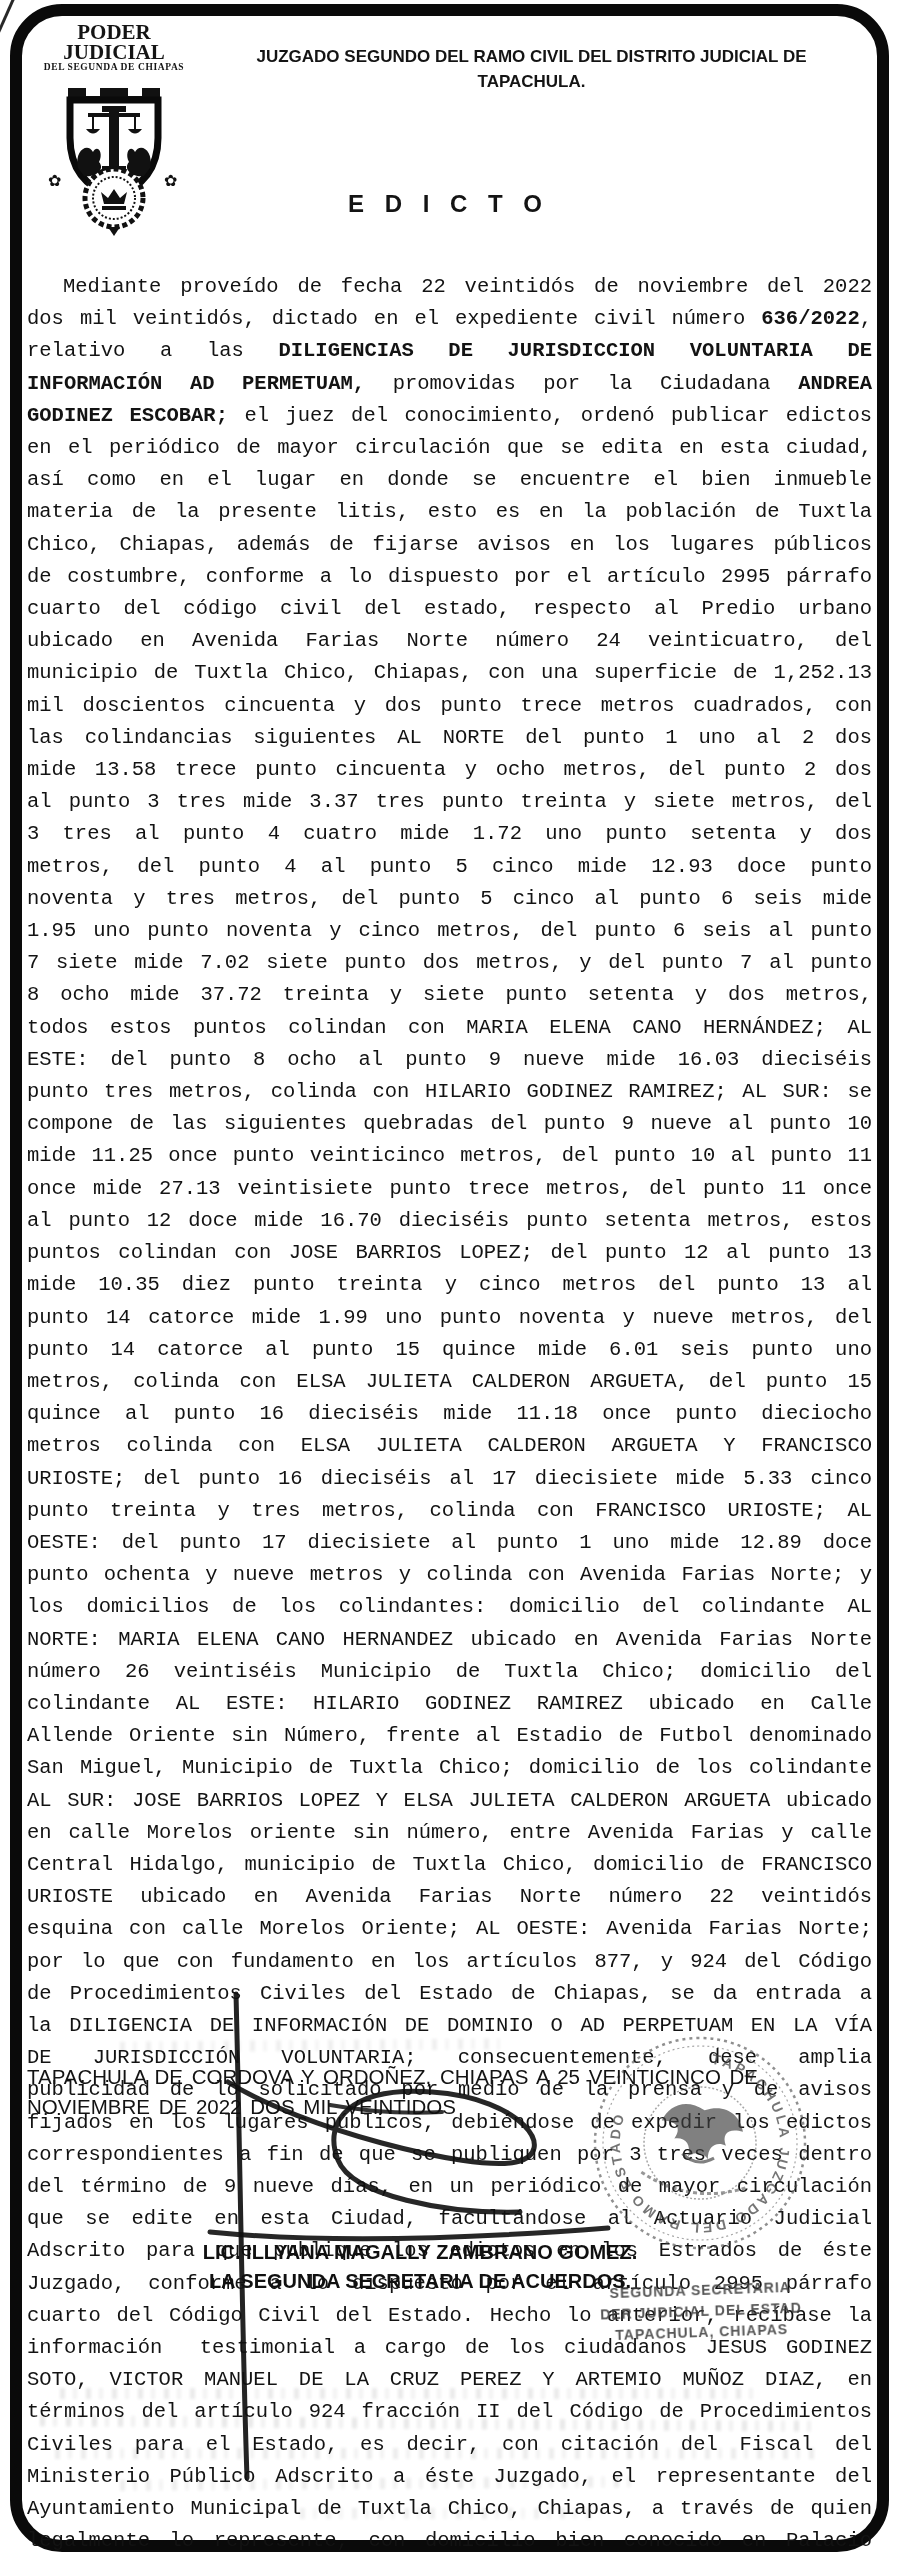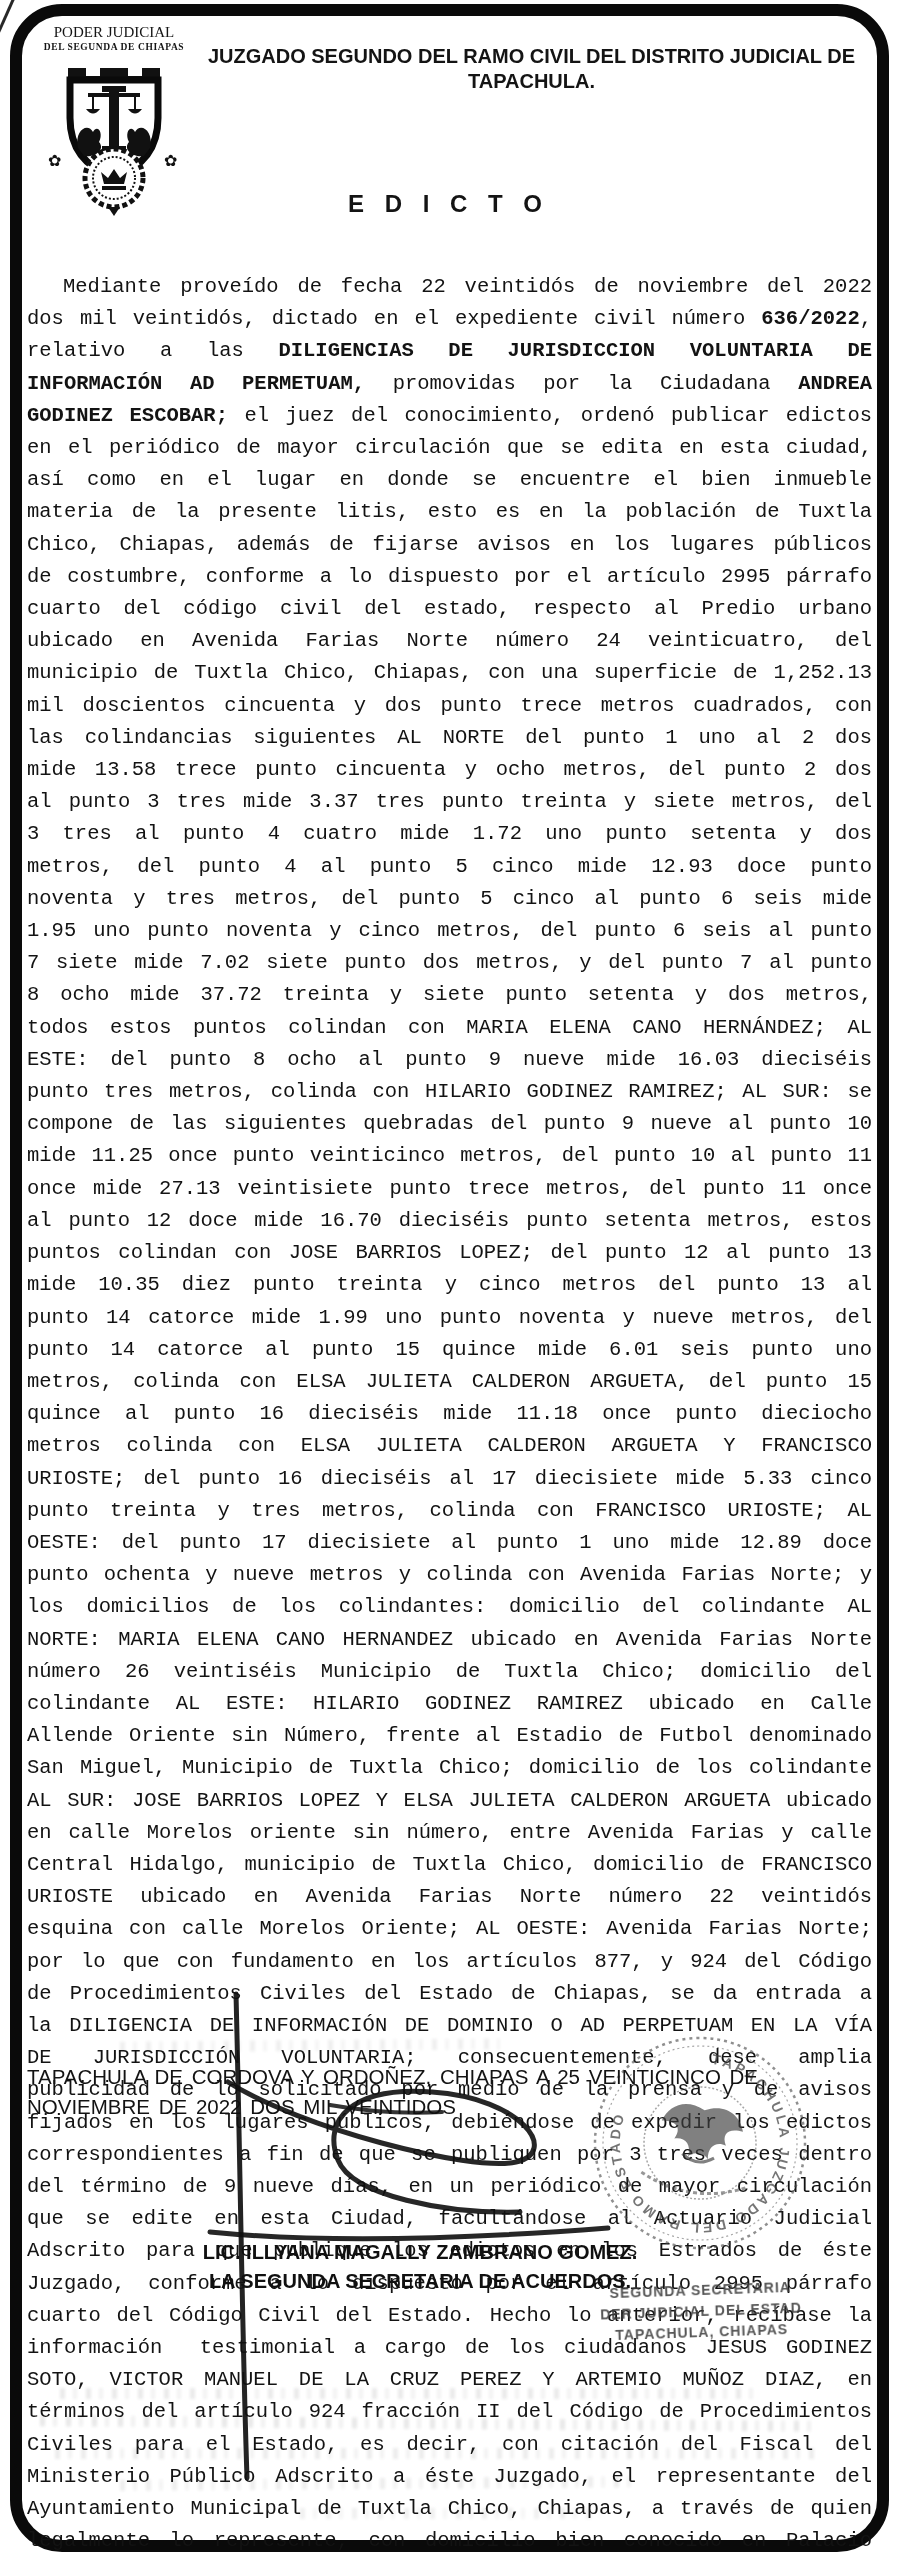--- a/index.html
+++ b/index.html
@@ -11,27 +11,27 @@
     position:absolute;left:10px;top:4px;right:8px;bottom:8px;
     border:12px solid #0a0a0a;border-radius:52px;
     pointer-events:none;
   }
   .corner-mark{
     position:absolute;left:14px;top:-6px;width:3px;height:112px;background:#111;
     transform:rotate(24deg);transform-origin:top left;opacity:.9;
   }
   
   .logo{position:absolute;left:28px;top:22px;width:172px;text-align:center;}
-  .logo-line1{font-family:"Liberation Serif",serif;font-weight:normal;font-size:15px;letter-spacing:0;line-height:20px;}
+  .logo-line1{font-family:"Liberation Serif",serif;font-weight:bold;font-size:21px;letter-spacing:0;line-height:20px;}
   .logo-line2{font-family:"Liberation Serif",serif;font-weight:bold;font-size:9.5px;letter-spacing:.6px;line-height:11px;}
   .emblem{display:block;margin:3px auto 0 auto;}
   
   .court-title{
     position:absolute;left:202px;right:36px;top:44px;text-align:center;
-    font-weight:bold;font-size:20px;line-height:25px;
+    font-weight:bold;font-size:17px;line-height:25px;
   }
   .edicto{
     position:absolute;left:0;right:0;top:190px;text-align:center;
     font-weight:bold;font-size:24px;letter-spacing:7px;
   }
   
   .body-text{
     position:absolute;left:27px;right:25px;top:270px;
     font-size:20.5px;line-height:30.2px;word-spacing:3px;
     text-align:justify;text-indent:36px;color:#131313;

